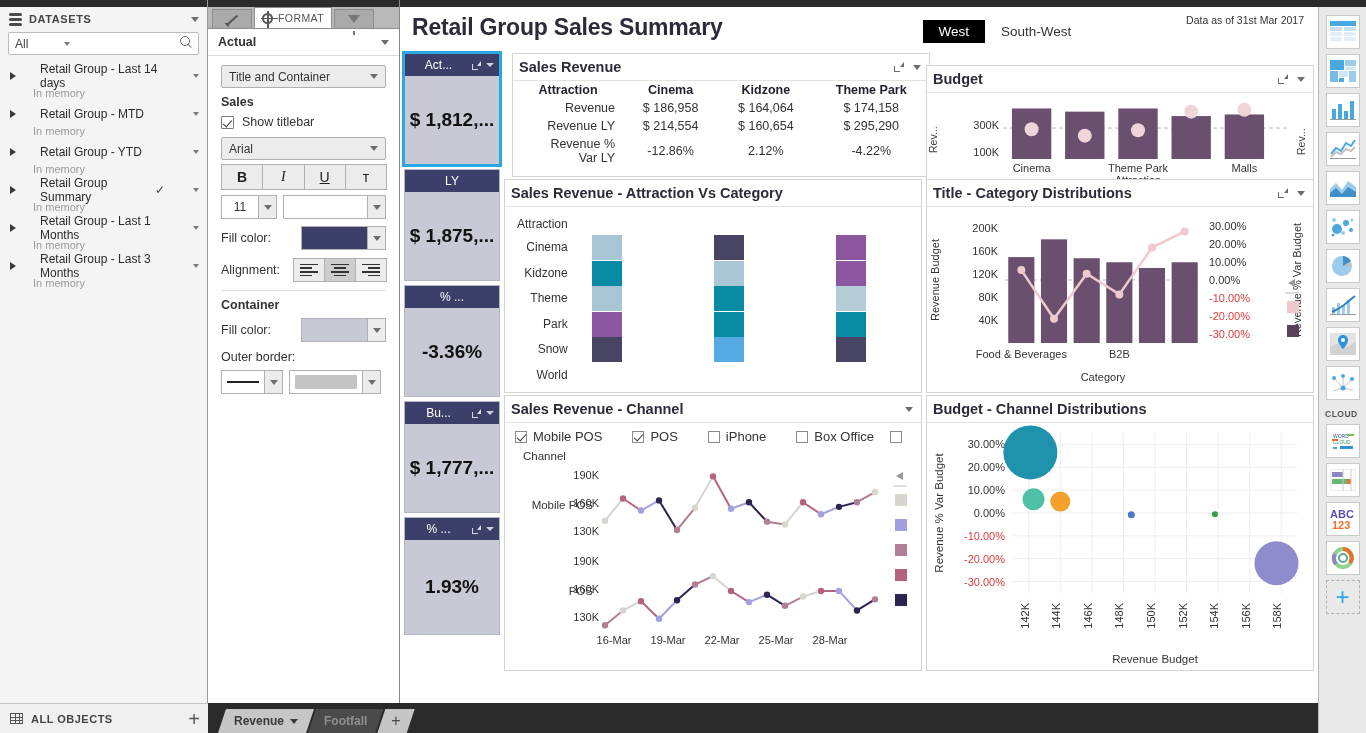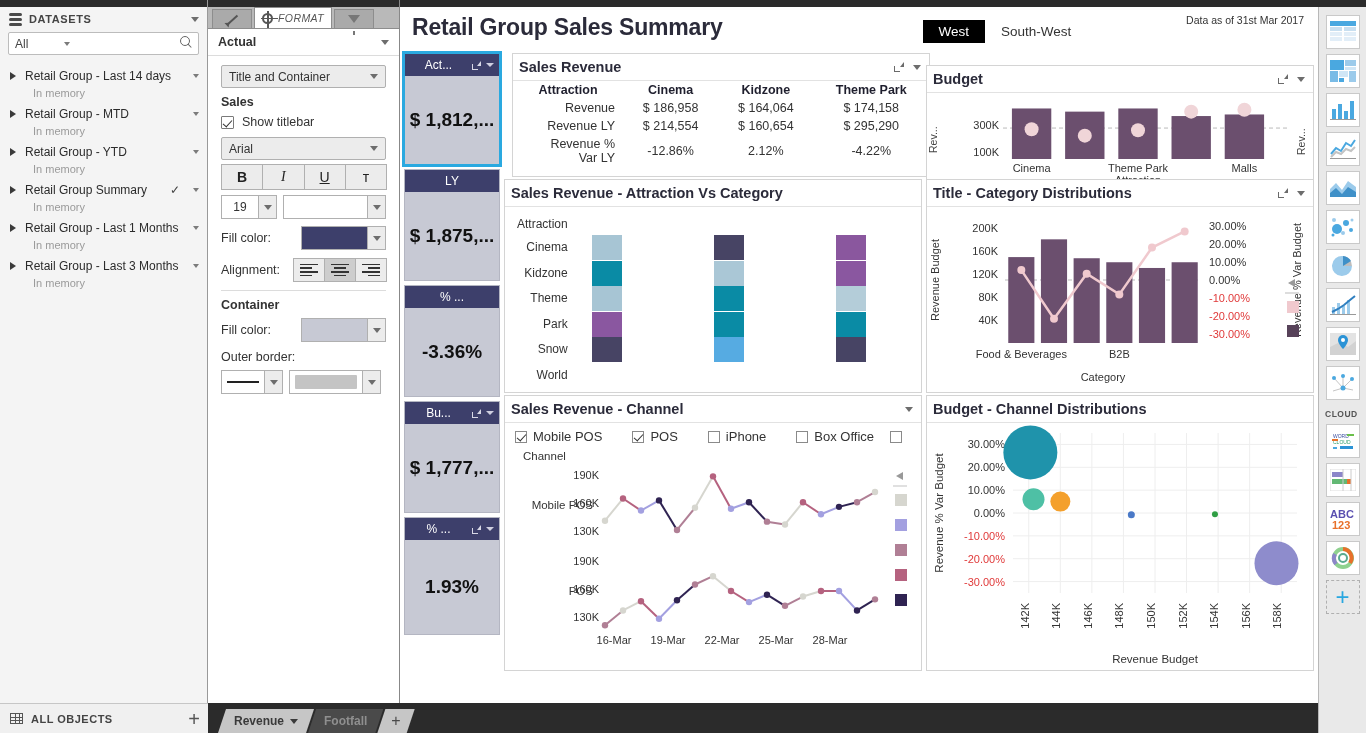--- a/index.html
+++ b/index.html
@@ -39,21 +39,21 @@
     display: flex; align-items: center; padding: 0 6px; gap: 6px;
   }
   .ds-search .sel { font-size: 12px; color:#444; padding-left:13px; }
   .ds-search .mag { margin-left:auto; }
   .mag-icon { width:12px;height:12px;position:relative;display:inline-block;}
   .mag-icon::before{content:"";position:absolute;width:8px;height:8px;border:1.4px solid #666;border-radius:50%;left:0;top:0;}
   .mag-icon::after{content:"";position:absolute;width:4.5px;height:1.4px;background:#666;transform:rotate(45deg);left:7px;top:9px;}
 
   .ds-list { padding: 0 0 0 0; }
   .ds-item { padding: 2px 8px 2px 10px; }
-  .ds-item-row { display:flex; align-items:center; gap:9px; height: 18px; }
+  .ds-item-row { display:flex; align-items:center; gap:24px; height: 18px; }
   .tri { width:0;height:0;border-top:4.5px solid transparent;border-bottom:4.5px solid transparent;border-left:6px solid #3a3a3a; display:inline-block; }
   .ds-name { font-size: 12px; color: #2b2b2b; }
   .ds-check { margin-left:auto; color:#444; font-size: 12px; line-height:1; }
   .ds-item-row .caret-sm { margin-left: 4px; }
   .ds-item-row.has-check .caret-sm { margin-left: 4px; }
   .ds-sub { font-size: 11px; color: #9a9a9a; padding-left: 23px; line-height: 16px; }
 
   .all-objects {
     position:absolute; bottom:0; left:0; width:208px; height:30px;
     background:#f0f0f0; border-top:1px solid #c6c6c6;
@@ -64,21 +64,21 @@
   .grid-icon::after{content:"";position:absolute;top:0;bottom:0;left:4px;width:1px;background:#555;box-shadow:4px 0 0 #555;}
   .all-objects .lbl{font-size:11px;letter-spacing:.5px;color:#444;font-weight:bold;}
   .plus-lg{margin-left:auto;font-size:20px;color:#555;line-height:14px;font-weight:300;}
 
   
   .format-panel {
     width: 192px; height: 733px; background: #b9b9b9;
     border-right: 1px solid #888; position: relative;
   }
   .fp-topbar { height: 7px; background:#2b2b2b; }
-  .fp-tabs { display:flex; height:21px; padding-left:4px; align-items:flex-end;font-style:italic; }
+  .fp-tabs { display:flex; height:21px; padding-left:4px; align-items:flex-end; }
   .fp-tab {
     width:40px; height:19px; background:#aaa; border:1px solid #8d8d8d; border-bottom:none;
     display:flex; align-items:center; justify-content:center; margin-right:2px;
   }
   .fp-tab.active { background:#fff; height:21px; border-color:#8d8d8d; }
   .fp-tab.wide { width:78px; gap:5px; font-size:10.5px; color:#555; letter-spacing:.4px; }
   .pencil-icon{width:13px;height:13px;position:relative;display:inline-block;}
   .pencil-icon::before{content:"";position:absolute;width:13px;height:1.6px;background:#555;transform:rotate(-42deg);top:6px;left:0;}
   .pencil-icon::after{content:"";position:absolute;width:0;height:0;border-left:4px solid #555;border-top:3px solid transparent;border-bottom:3px solid transparent;left:0;top:8px;transform:rotate(-42deg);}
   .gear-icon{width:11px;height:11px;border-radius:50%;border:2.5px solid #555;display:inline-block;position:relative;}
@@ -356,21 +356,21 @@
           <span class="caret"></span>
         </div>
         <div class="btn-row">
           <div class="fbtn b">B</div>
           <div class="fbtn i">I</div>
           <div class="fbtn u">U</div>
           <div class="fbtn">ᴛ</div>
         </div>
         <div class="size-row">
           <div class="size-box">
-            <span class="v">19</span>
+            <span class="v">11</span>
             <span class="dd">
                 <span class="caret"></span>
               </span>
           </div>
           <div class="color-box">
             <span class="sw" style="background:#fff"></span>
             <span class="dd">
                 <span class="caret"></span>
               </span>
           </div>

